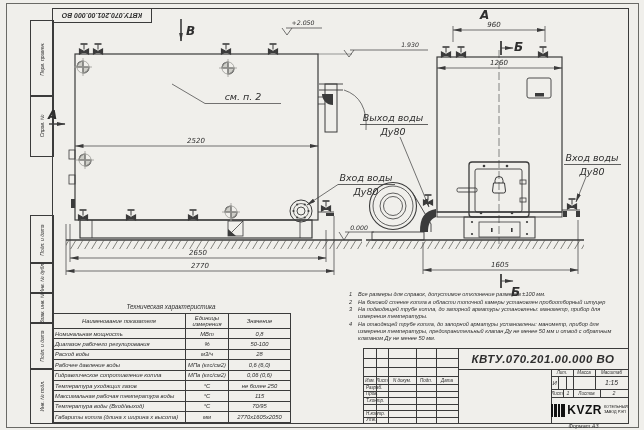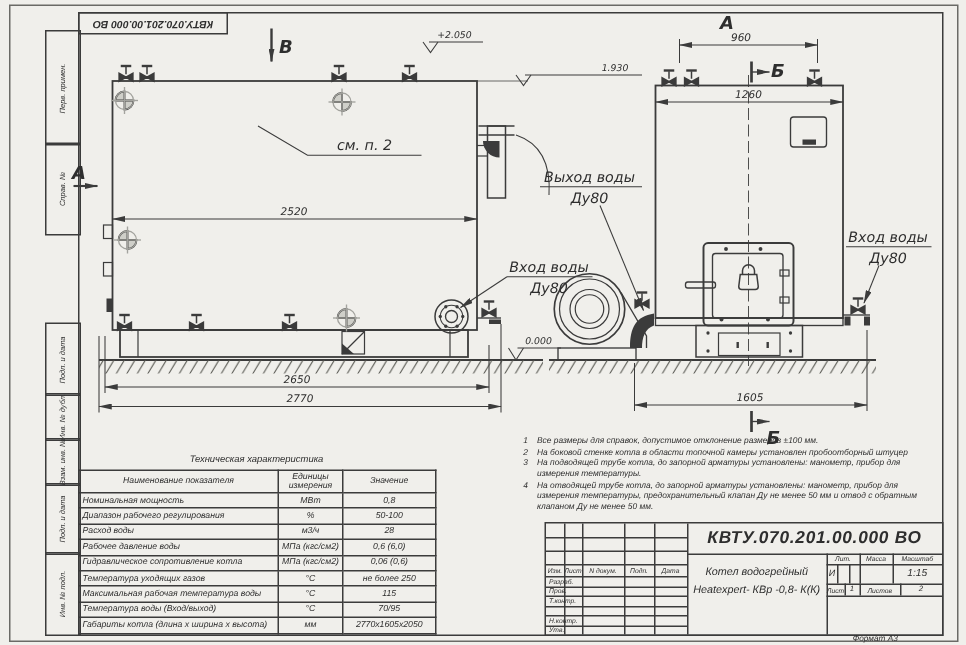--- a/index.html
+++ b/index.html
@@ -397,24 +397,20 @@
     <div class="ln" style="left:187px;top:48px;width:77px;height:1px;"></div>
     <div class="ln" style="left:209px;top:20px;width:0.8px;height:20px;"></div>
     <div class="ln" style="left:231px;top:20px;width:0.8px;height:20px;"></div>
     <div class="ln" style="left:194.3px;top:27px;width:0.8px;height:13px;"></div>
     <div class="ln" style="left:201.6px;top:27px;width:0.8px;height:13px;"></div>
     <div class="ln" style="left:199px;top:40px;width:0.8px;height:8px;"></div>
     <div class="ln" style="left:209px;top:40px;width:0.8px;height:8px;"></div>
     <div class="ln" style="left:236px;top:40px;width:0.8px;height:8px;"></div>
 
     <div id="tb-desig">КВТУ.070.201.00.000  ВО</div>
-    <div id="tb-name">
-      <span>Котел водогрейный</span>
-      <span>Heatexpert- КВр -0,8- К(К)</span>
-    </div>
 
     <div class="cell" style="left:0;top:27px;width:12px;height:8px;">Изм.</div>
     <div class="cell" style="left:12px;top:27px;width:12px;height:8px;">Лист</div>
     <div class="cell" style="left:24px;top:27px;width:28px;height:8px;">N докум.</div>
     <div class="cell" style="left:52px;top:27px;width:20px;height:8px;">Подп.</div>
     <div class="cell" style="left:72px;top:27px;width:22px;height:8px;">Дата</div>
 
     <div class="cell lft" style="left:0;top:35px;width:24px;height:6.5px;">Разраб.</div>
     <div class="cell lft" style="left:0;top:41.5px;width:24px;height:6.5px;">Пров.</div>
     <div class="cell lft" style="left:0;top:48px;width:24px;height:6.5px;">Т.контр.</div>
@@ -425,17 +421,30 @@
     <div class="cell" style="left:209px;top:20px;width:22px;height:7px;">Масса</div>
     <div class="cell" style="left:231px;top:20px;width:33px;height:7px;">Масштаб</div>
     <div class="cell" style="left:187px;top:27px;width:7.3px;height:13px;font-size:6px;">И</div>
     <div class="cell" style="left:231px;top:27px;width:33px;height:13px;font-size:6.8px;">1:15</div>
 
     <div class="cell" style="left:187px;top:40px;width:12px;height:8px;">Лист</div>
     <div class="cell" style="left:199px;top:40px;width:10px;height:8px;font-size:5.2px;">1</div>
     <div class="cell" style="left:209px;top:40px;width:27px;height:8px;">Листов</div>
     <div class="cell" style="left:236px;top:40px;width:28px;height:8px;font-size:5.2px;">2</div>
 
+    <div id="tb-logo">
+      <span class="bars">
+          <i style="width:2px"></i>
+          <i style="width:3px"></i>
+          <i style="width:2px"></i>
+          <i style="width:4px"></i>
+        </span>
+      <span class="kv">KVZR</span>
+      <span class="co">
+        <span>КОТЕЛЬНЫЙ</span><br>
+        <span>ЗАВОД РЭП</span>
+      </span>
+    </div>
   </div>
 
   <div class="abs" id="format-line">Формат  А3</div>
 
 </div>
 
 </body></html>

